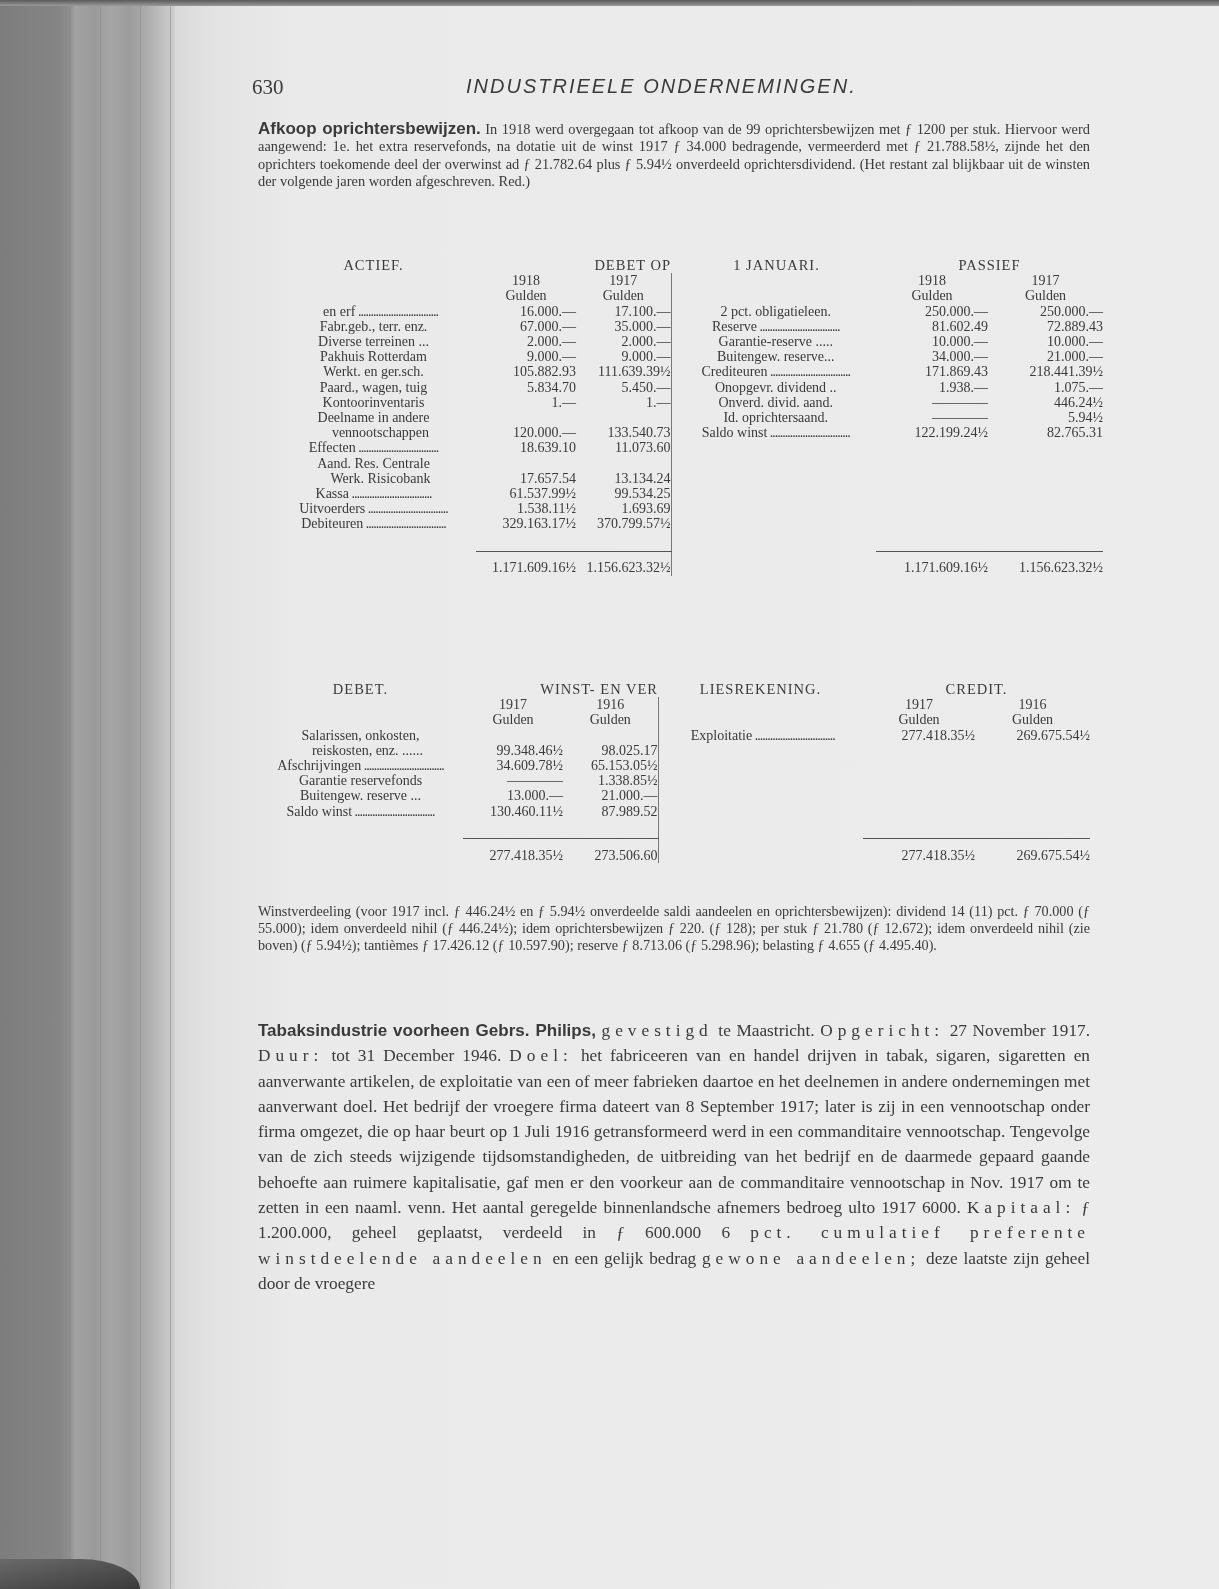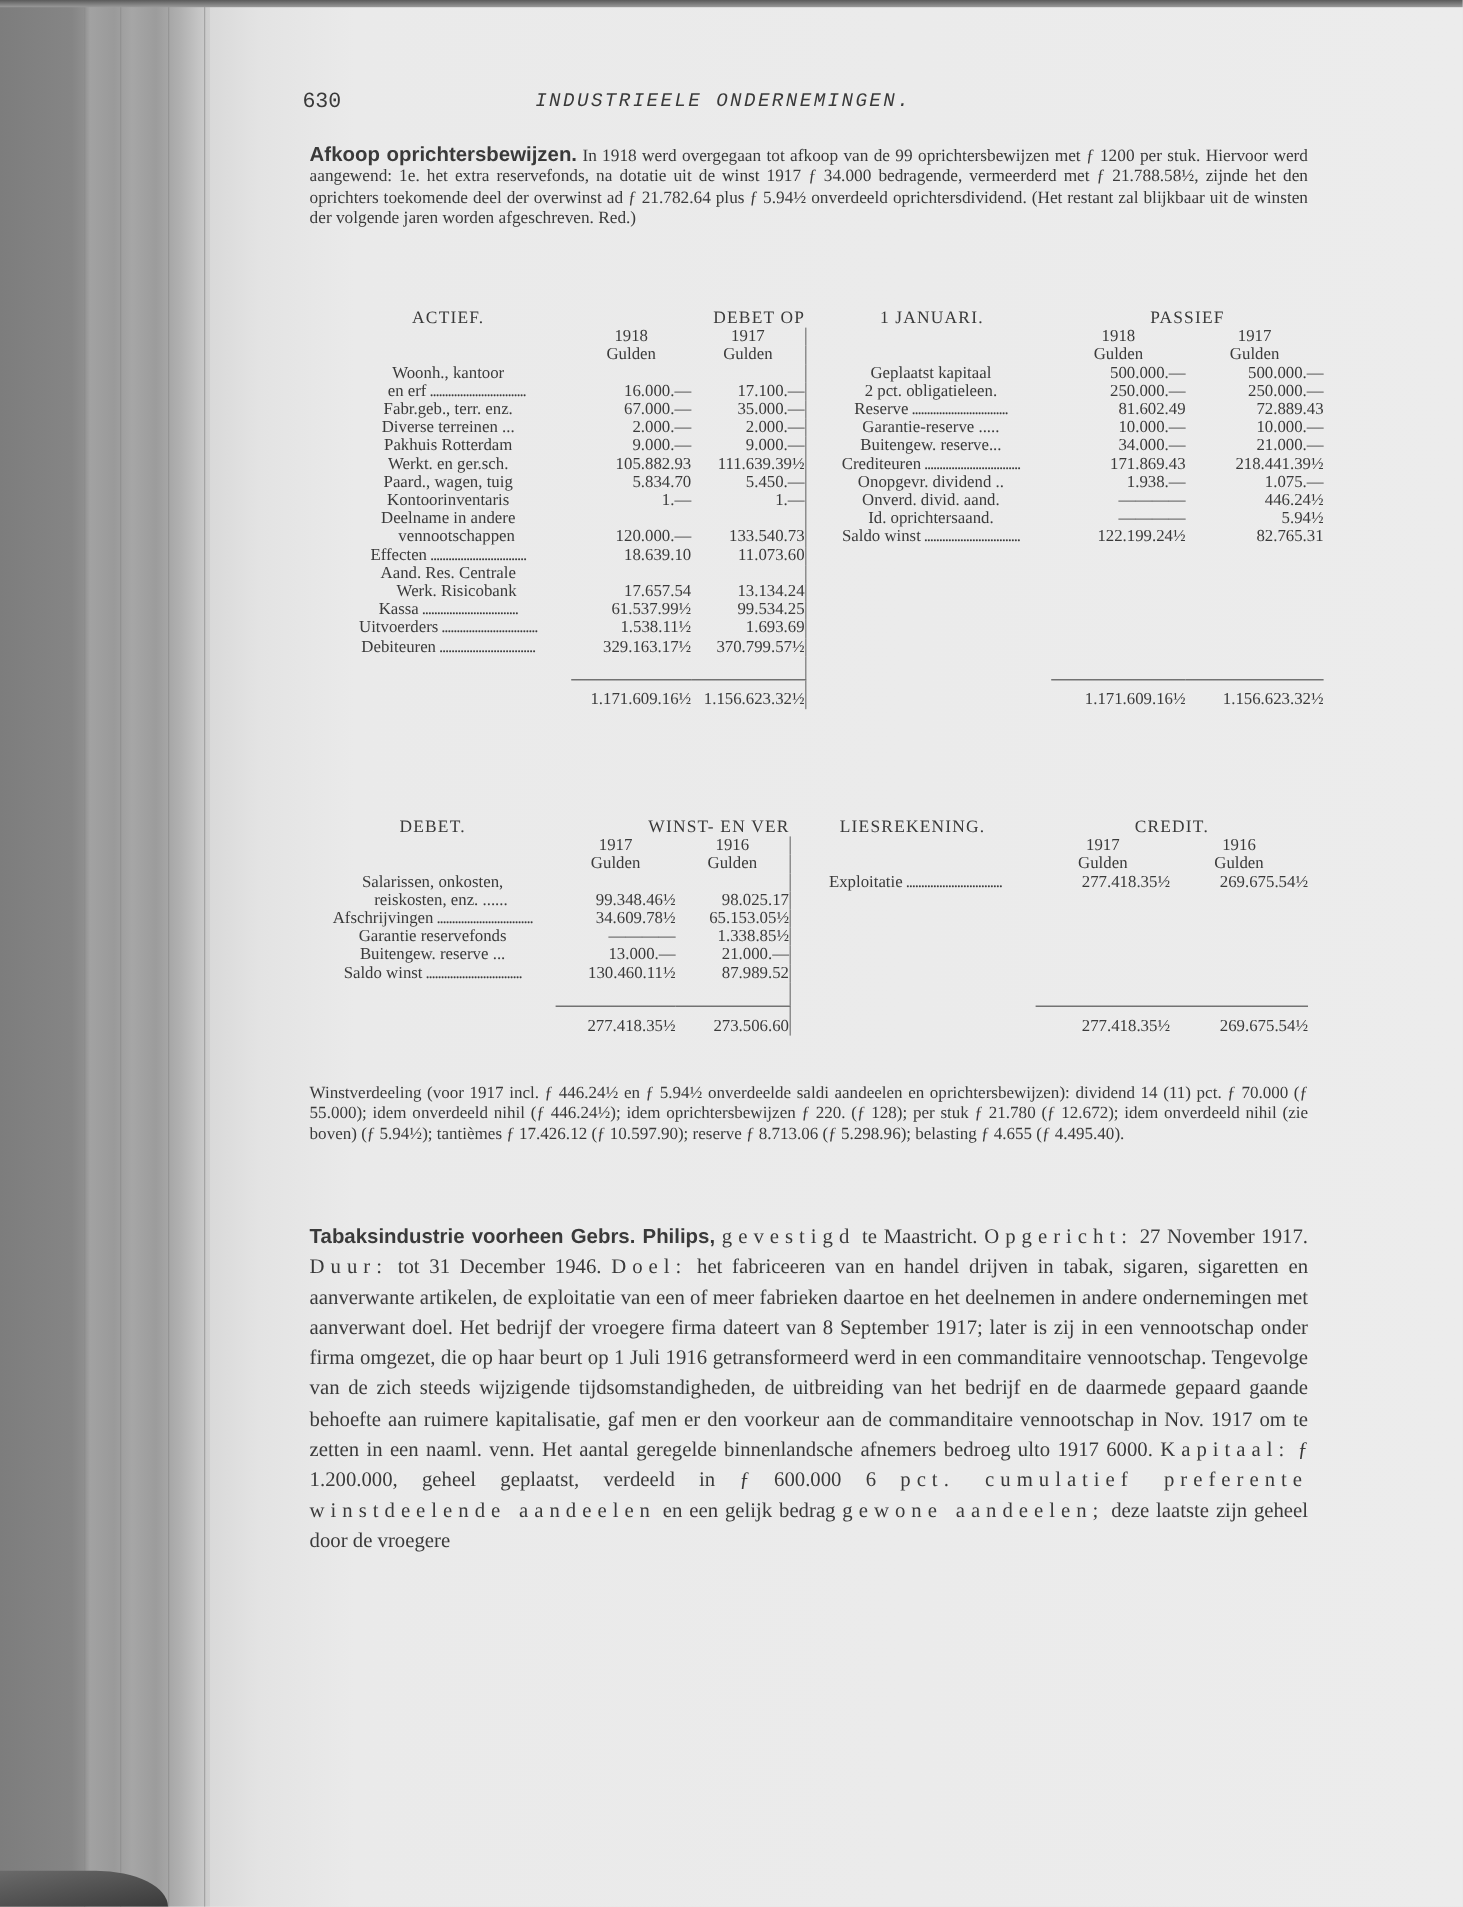--- a/index.html
+++ b/index.html
@@ -17,22 +17,22 @@
   .binding-line { position:absolute; top:0; height:1589px; width:1px; background:#8a8a8a; opacity:.6; }
   .page-shade {
     position:absolute; left:175px; top:0; width:1044px; height:1589px;
     background:linear-gradient(90deg,#d9d9d9 0px,#e3e3e3 40px,#eaeaea 120px,#ececec 100%);
   }
   .top-edge { position:absolute; left:0; top:0; width:1219px; height:6px; background:linear-gradient(180deg,#5a5a5a,#9a9a9a); }
   .bottom-corner { position:absolute; left:0; bottom:0; width:140px; height:30px; background:linear-gradient(170deg,#6a6a6a,#3a3a3a); border-top-right-radius:60px 30px; }
 
   .content { position:absolute; left:258px; top:0; width:832px; }
   .running-head { position:absolute; top:75px; left:0; width:832px; height:24px; font-size:20px; }
-  .page-no { position:absolute; left:-6px; top:0; font-family:Liberation Mono, monospace; font-size:18px; }
-  .head-title { position:absolute; left:188px; top:0; font-style:italic; letter-spacing:2px; font-family:Liberation Mono, monospace; font-size:16px; }
+  .page-no { position:absolute; left:-6px; top:0; font-family:Liberation Serif, serif; font-size:21px; }
+  .head-title { position:absolute; left:208px; top:0; font-style:italic; letter-spacing:2px; font-family:Liberation Sans, sans-serif; font-size:20px; }
 
   .para { position:absolute; left:0; width:832px; font-family:"Liberation Serif",serif; text-align:justify; }
   .p1 { top:120px; font-size:14.4px; line-height:17.4px; }
   .p1 .lead { font-family:"Liberation Sans",sans-serif; font-weight:bold; font-size:17px; }
 
   table.fin { position:absolute; border-collapse:collapse; font-family:"Liberation Serif",serif; font-size:14px; line-height:15.2px; }
   table.fin td { padding:0; white-space:nowrap; vertical-align:bottom; }
   .lbl { text-align:center; }
   .num { text-align:right; }
   .ctr { text-align:center; }
@@ -94,28 +94,20 @@
           <td class="ctr">1918</td>
           <td class="ctr">1917</td>
         </tr>
         <tr>
           <td></td>
           <td class="ctr">Gulden</td>
           <td class="ctr">Gulden</td>
           <td class="vbar"></td>
           <td class="ctr">Gulden</td>
           <td class="ctr">Gulden</td>
-        </tr>
-        <tr>
-          <td class="lbl"><span>Woonh., kantoor</span></td>
-          <td class="num"></td>
-          <td class="num"></td>
-          <td class="lbl vbar"><span>Geplaatst kapitaal</span></td>
-          <td class="num">500.000.—</td>
-          <td class="num">500.000.—</td>
         </tr>
         <tr>
           <td class="lbl dotcell" style="padding-left:14px"><span>en erf</span><span class="dots"></span></td>
           <td class="num">16.000.—</td>
           <td class="num">17.100.—</td>
           <td class="lbl vbar"><span>2 pct. obligatieleen.</span></td>
           <td class="num">250.000.—</td>
           <td class="num">250.000.—</td>
         </tr>
         <tr>

